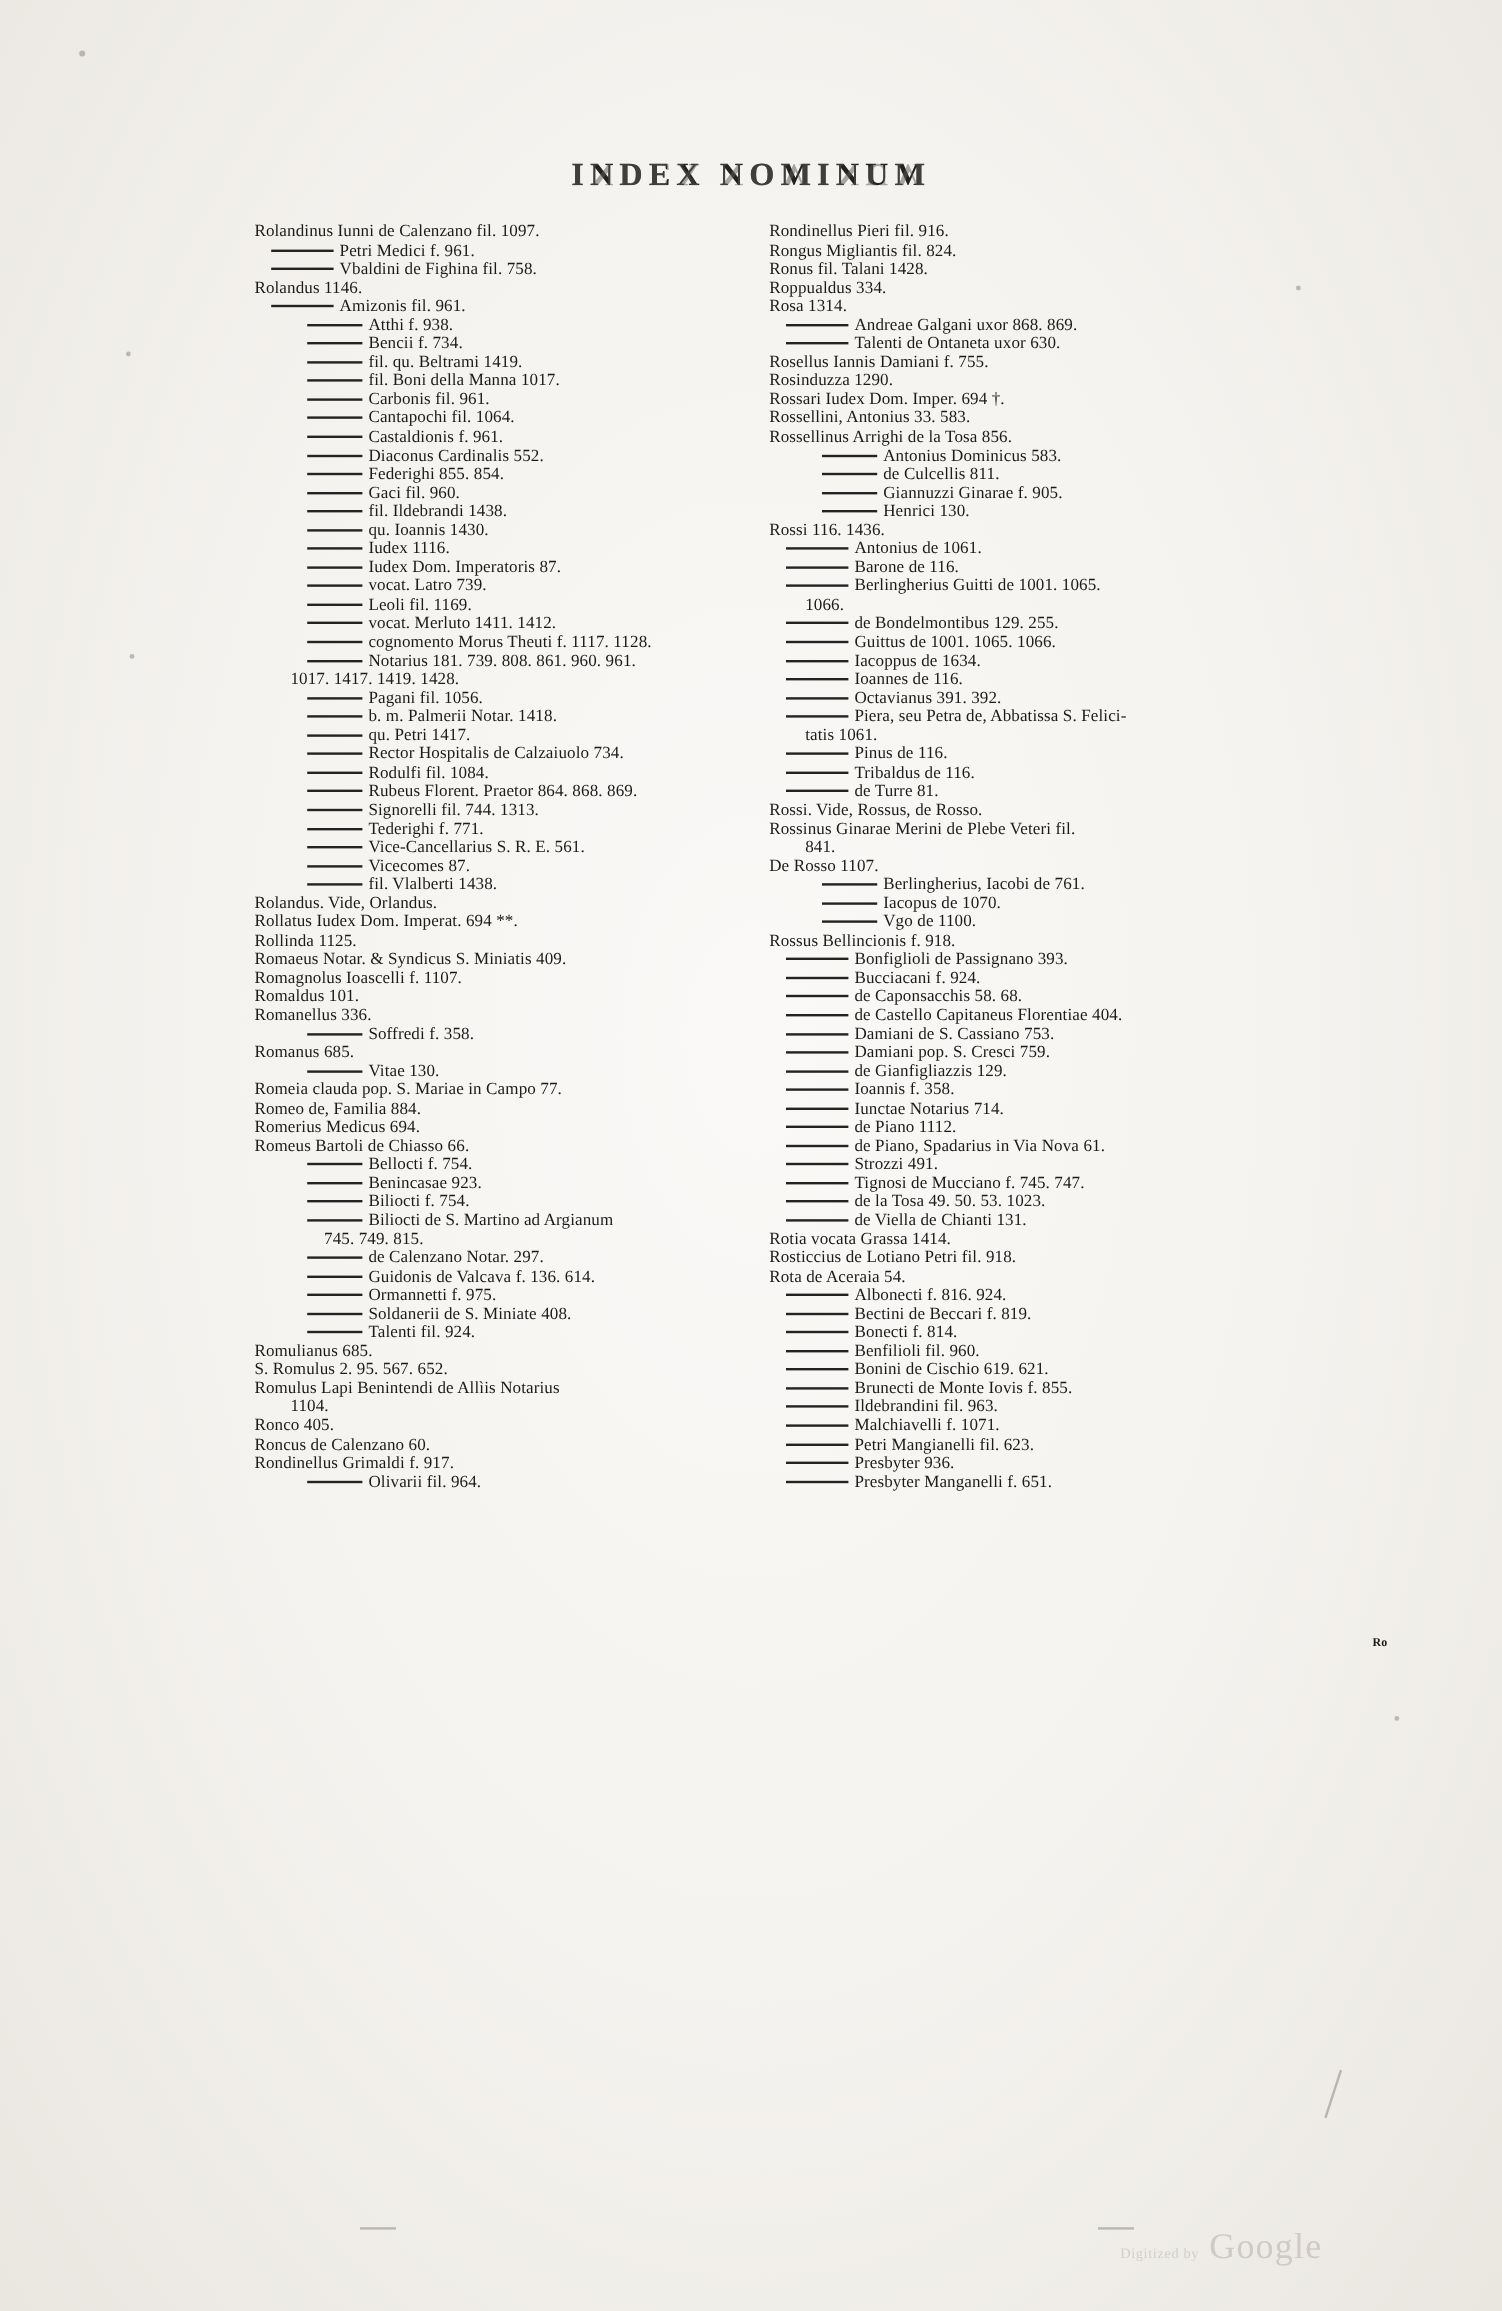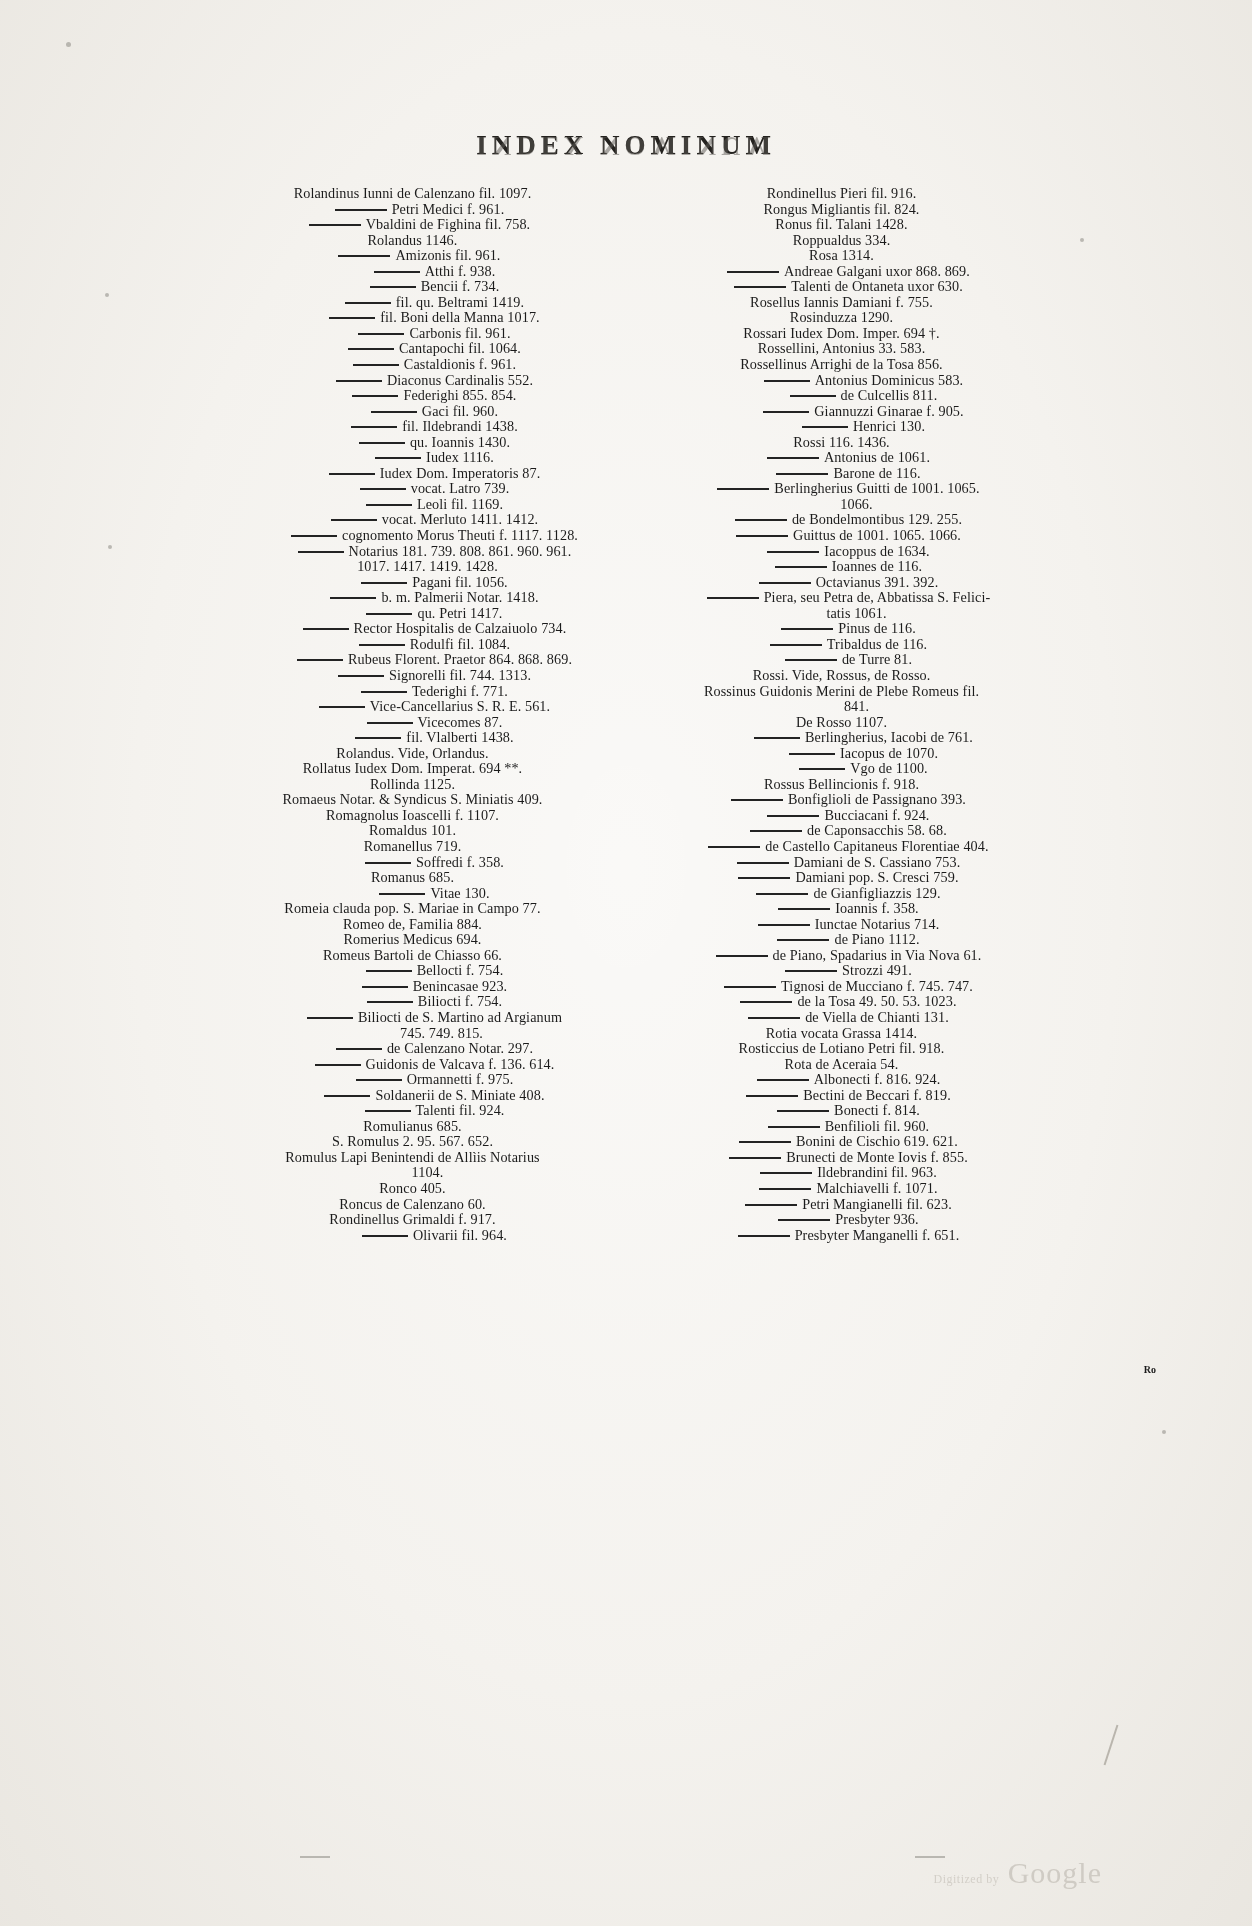--- a/index.html
+++ b/index.html
@@ -51,21 +51,20 @@
     color: #5d5a55;
   }
 
   .columns {
     position: absolute;
     top: 186px;
     left: 212px;
     width: 830px;
     display: flex;
     gap: 28px;
-    text-align: center;
   }
   .col {
     width: 401px;
   }
 
   .entry {
     font-size: 14.2px;
     line-height: 15.55px;
     white-space: nowrap;
     letter-spacing: .1px;
@@ -171,21 +170,21 @@
         <div class="entry i3"><span class="dash" style="width: 46px;"></span><span>Tederighi f. 771.</span></div>
         <div class="entry i3"><span class="dash" style="width: 46px;"></span><span>Vice-Cancellarius S. R. E. 561.</span></div>
         <div class="entry i3"><span class="dash" style="width: 46px;"></span><span>Vicecomes 87.</span></div>
         <div class="entry i3"><span class="dash" style="width: 46px;"></span><span>fil. Vlalberti 1438.</span></div>
         <div class="entry i1"><span>Rolandus. Vide, Orlandus.</span></div>
         <div class="entry i1"><span>Rollatus Iudex Dom. Imperat. 694 **.</span></div>
         <div class="entry i1"><span>Rollinda 1125.</span></div>
         <div class="entry i1"><span>Romaeus Notar. &amp; Syndicus S. Miniatis 409.</span></div>
         <div class="entry i1"><span>Romagnolus Ioascelli f. 1107.</span></div>
         <div class="entry i1"><span>Romaldus 101.</span></div>
-        <div class="entry i1"><span>Romanellus 719.</span></div>
+        <div class="entry i1"><span>Romanellus 336.</span></div>
         <div class="entry i3"><span class="dash" style="width: 46px;"></span><span>Soffredi f. 358.</span></div>
         <div class="entry i1"><span>Romanus 685.</span></div>
         <div class="entry i3"><span class="dash" style="width: 46px;"></span><span>Vitae 130.</span></div>
         <div class="entry i1"><span>Romeia clauda pop. S. Mariae in Campo 77.</span></div>
         <div class="entry i1"><span>Romeo de, Familia 884.</span></div>
         <div class="entry i1"><span>Romerius Medicus 694.</span></div>
         <div class="entry i1"><span>Romeus Bartoli de Chiasso 66.</span></div>
         <div class="entry i3"><span class="dash" style="width: 46px;"></span><span>Bellocti f. 754.</span></div>
         <div class="entry i3"><span class="dash" style="width: 46px;"></span><span>Benincasae 923.</span></div>
         <div class="entry i3"><span class="dash" style="width: 46px;"></span><span>Biliocti f. 754.</span></div>
@@ -231,21 +230,21 @@
         <div class="entry i2"><span class="dash" style="width: 52px;"></span><span>Guittus de 1001. 1065. 1066.</span></div>
         <div class="entry i2"><span class="dash" style="width: 52px;"></span><span>Iacoppus de 1634.</span></div>
         <div class="entry i2"><span class="dash" style="width: 52px;"></span><span>Ioannes de 116.</span></div>
         <div class="entry i2"><span class="dash" style="width: 52px;"></span><span>Octavianus 391. 392.</span></div>
         <div class="entry i2"><span class="dash" style="width: 52px;"></span><span>Piera, seu Petra de, Abbatissa S. Felici-</span></div>
         <div class="entry cont"><span>tatis 1061.</span></div>
         <div class="entry i2"><span class="dash" style="width: 52px;"></span><span>Pinus de 116.</span></div>
         <div class="entry i2"><span class="dash" style="width: 52px;"></span><span>Tribaldus de 116.</span></div>
         <div class="entry i2"><span class="dash" style="width: 52px;"></span><span>de Turre 81.</span></div>
         <div class="entry i1"><span>Rossi. Vide, Rossus, de Rosso.</span></div>
-        <div class="entry i1"><span>Rossinus Guidonis Merini de Plebe Romeus fil.</span></div>
+        <div class="entry i1"><span>Rossinus Ginarae Merini de Plebe Veteri fil.</span></div>
         <div class="entry cont"><span>841.</span></div>
         <div class="entry i1"><span>De Rosso 1107.</span></div>
         <div class="entry i3"><span class="dash" style="width: 46px;"></span><span>Berlingherius, Iacobi de 761.</span></div>
         <div class="entry i3"><span class="dash" style="width: 46px;"></span><span>Iacopus de 1070.</span></div>
         <div class="entry i3"><span class="dash" style="width: 46px;"></span><span>Vgo de 1100.</span></div>
         <div class="entry i1"><span>Rossus Bellincionis f. 918.</span></div>
         <div class="entry i2"><span class="dash" style="width: 52px;"></span><span>Bonfiglioli de Passignano 393.</span></div>
         <div class="entry i2"><span class="dash" style="width: 52px;"></span><span>Bucciacani f. 924.</span></div>
         <div class="entry i2"><span class="dash" style="width: 52px;"></span><span>de Caponsacchis 58. 68.</span></div>
         <div class="entry i2"><span class="dash" style="width: 52px;"></span><span>de Castello Capitaneus Florentiae 404.</span></div>

